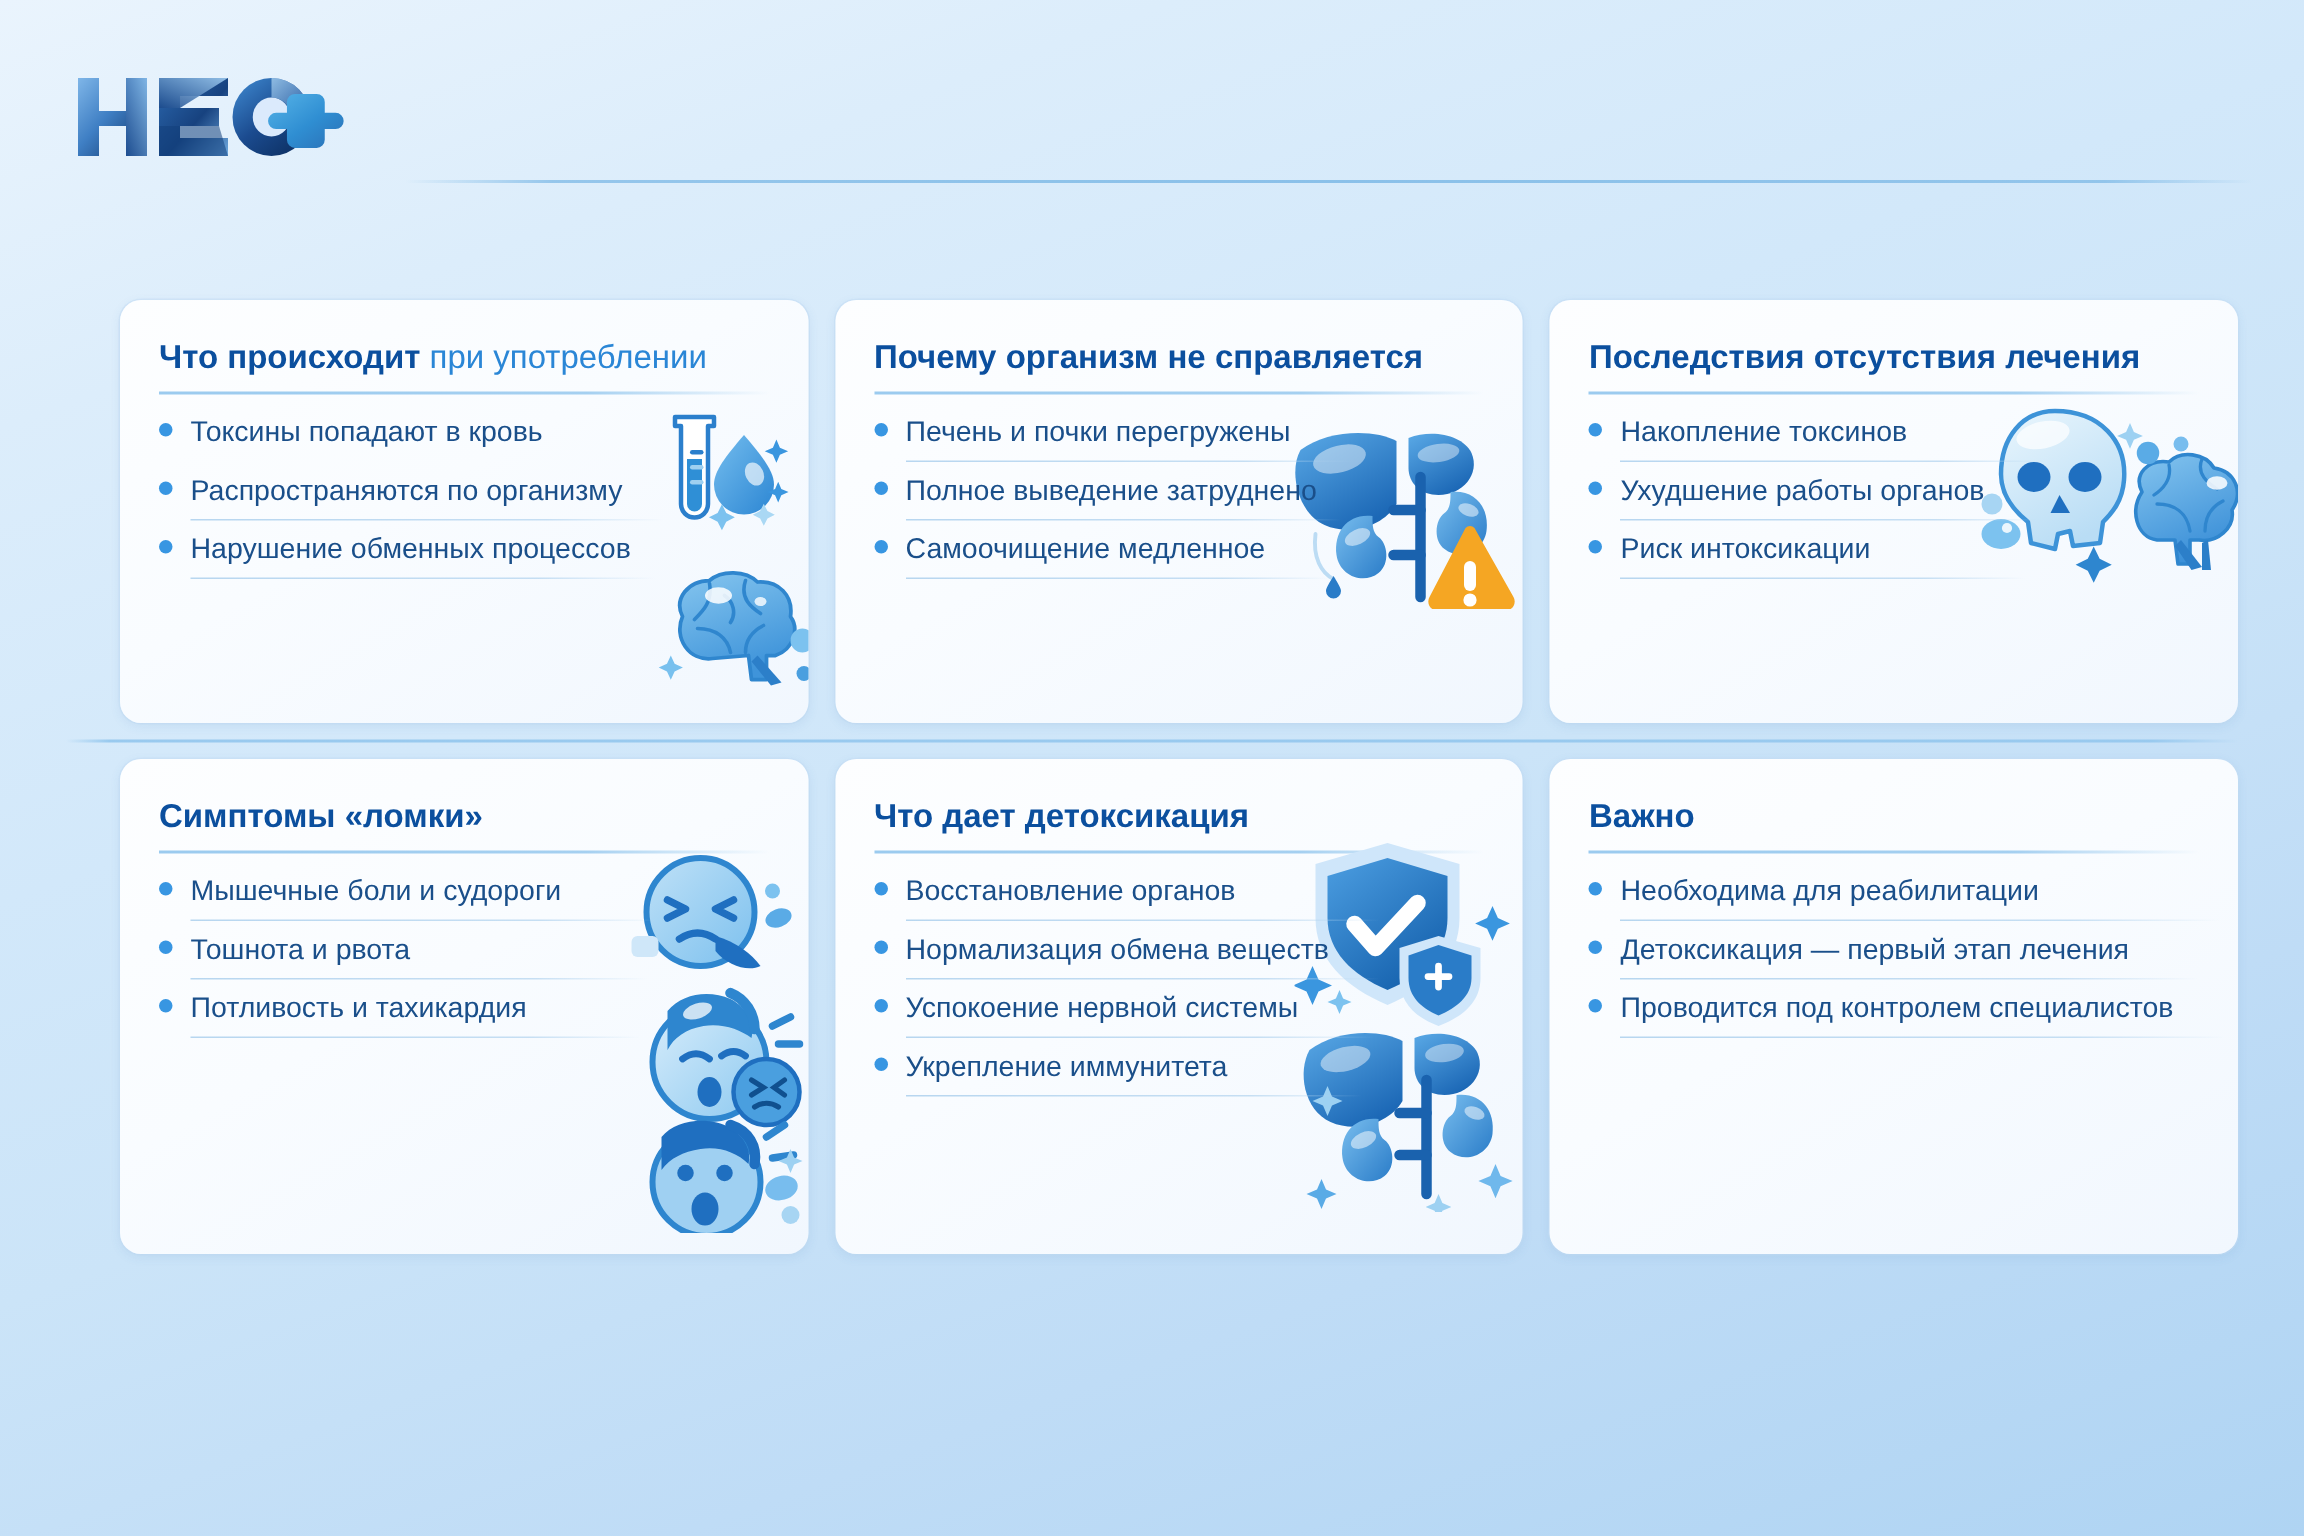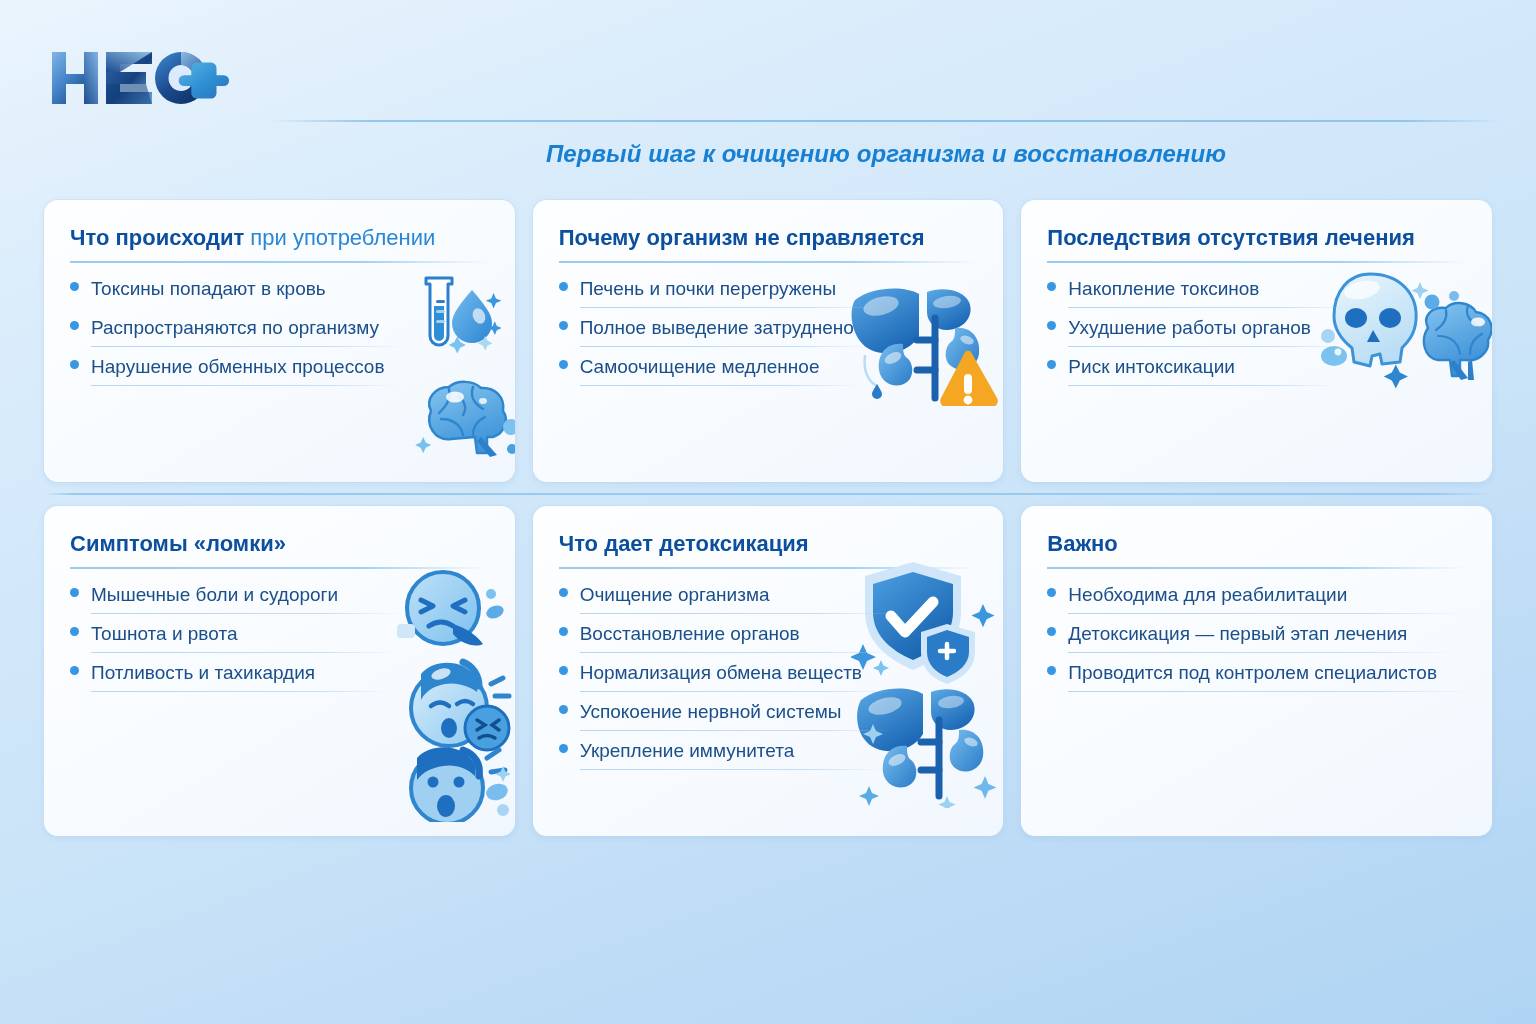--- a/index.html
+++ b/index.html
@@ -86,20 +86,21 @@
     color: #1780d2;
     letter-spacing: 0.1px;
   }
 
   
   .grid {
     position: absolute;
     left: 0;
     top: 200px;
     width: 1536px;
+    padding-left: 36px;
   }
 
   .row {
     display: flex;
     gap: 18px;
     padding: 0 44px;
   }
   .row-top { height: 282px; }
   .row-bottom { height: 330px; margin-top: 24px; }
 
@@ -248,21 +249,20 @@
       <ellipse cx="137" cy="36" rx="12.5" ry="13" fill="#dbeafc"></ellipse>
       <path d="M137,10 A26,26 0 0,1 163,36 L150,36 A13,13 0 0,0 137,23 Z" fill="url(#lgOin)" opacity="0.75"></path>
 
       <path d="M183,14 h16 a6,6 0 0 1 6,6 v8 h8 a6,6 0 0 1 6,6 v0 a6,6 0 0 1 -6,6 h-8 v8 a6,6 0 0 1 -6,6 h-16 a6,6 0 0 1 -6,-6 v-8 h-8 a6,6 0 0 1 -6,-6 a6,6 0 0 1 6,-6 h8 v-8 a6,6 0 0 1 6,-6 z" transform="translate(-12,8) scale(0.9)" fill="url(#lgP)"></path>
     </svg>
   </div>
 
 
   <div class="header-rule"></div>
 
-  <div class="subtitle">Первый шаг к очищению организма и восстановлению</div>
 </div>
 
 <div class="grid">
 
   <div class="row row-top">
 
     <div class="card">
       <div class="card-title">
         <span class="ct-strong">Что происходит</span><span class="ct-light"> при употреблении</span>
       </div>
@@ -581,25 +581,20 @@
           <path d="M16,166 l3,7 l7,3 l-7,3 l-3,7 l-3,-7 l-7,-3 l7,-3 z" fill="#9dd1f2" transform="translate(6,0)"></path>
           <path d="M12,228 l3,7 l7,3 l-7,3 l-3,7 l-3,-7 l-7,-3 l7,-3 z" fill="#5aabe6" transform="translate(6,0)"></path>
           <path d="M134,218 l3.4,8 l8,3.4 l-8,3.4 l-3.4,8 l-3.4,-8 l-8,-3.4 l8,-3.4 z" fill="#6fb8ec"></path>
           <path d="M96,238 l2.6,6 l6,2.6 l-6,2.6 l-2.6,6 l-2.6,-6 l-6,-2.6 l6,-2.6 z" fill="#9dd1f2"></path>
         </svg>
       </div>
 
       <div class="bullets">
         <div class="bullet">
           <span class="dot"></span>
-          <span class="btext">Очищение организма</span>
-          <span class="bline" style="width:318px"></span>
-        </div>
-        <div class="bullet">
-          <span class="dot"></span>
           <span class="btext">Восстановление органов</span>
           <span class="bline" style="width:316px"></span>
         </div>
         <div class="bullet">
           <span class="dot"></span>
           <span class="btext">Нормализация обмена веществ</span>
           <span class="bline" style="width:316px"></span>
         </div>
         <div class="bullet">
           <span class="dot"></span>

